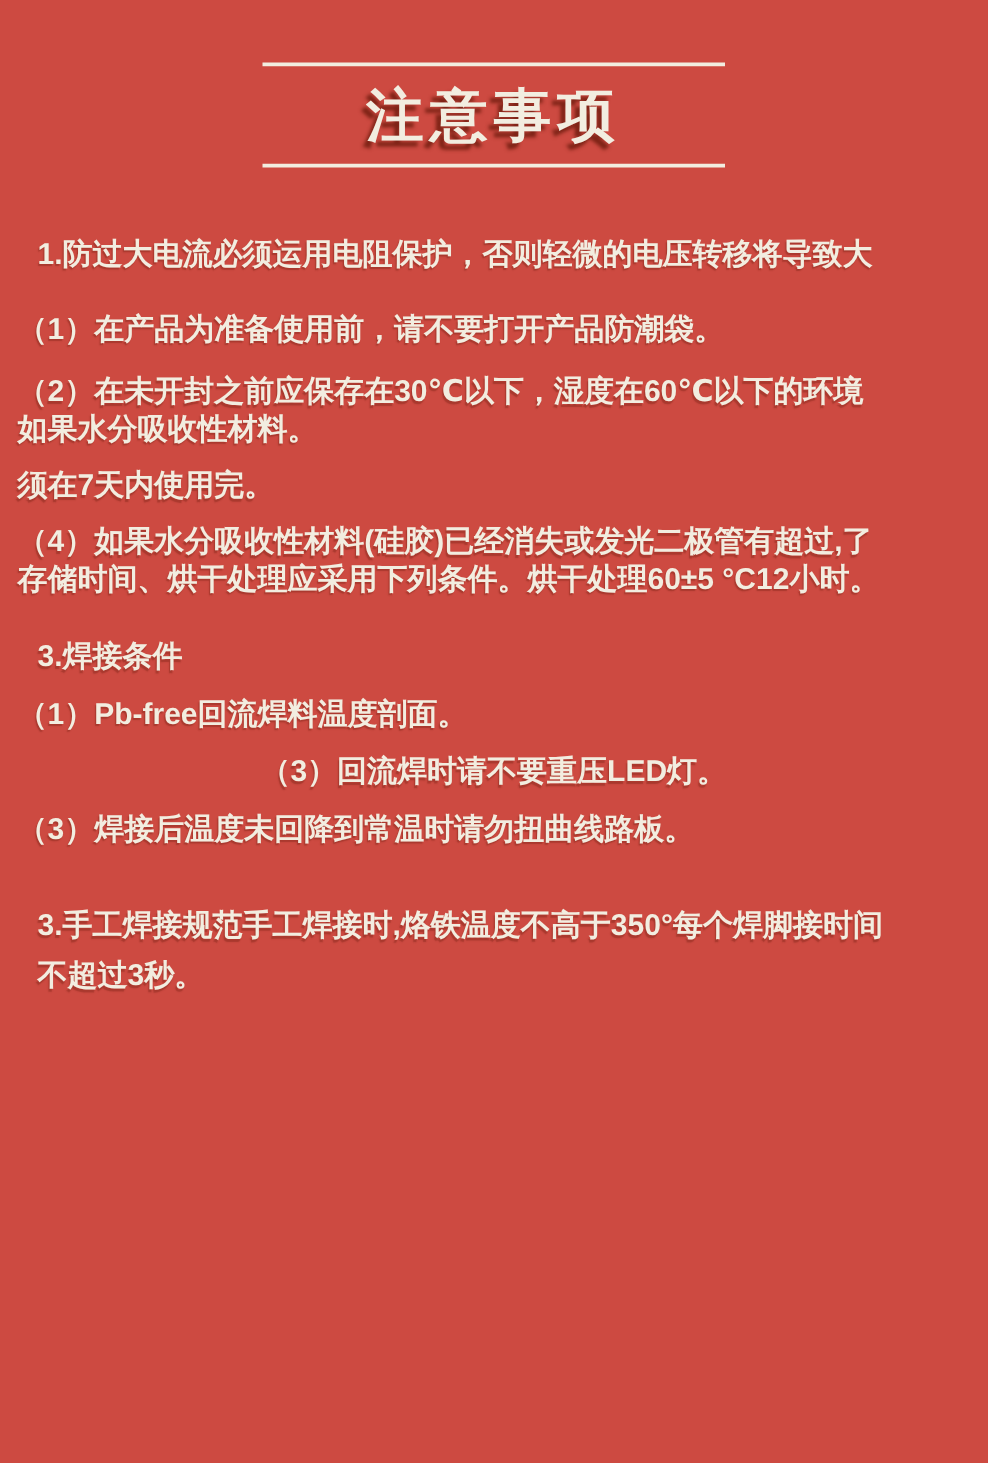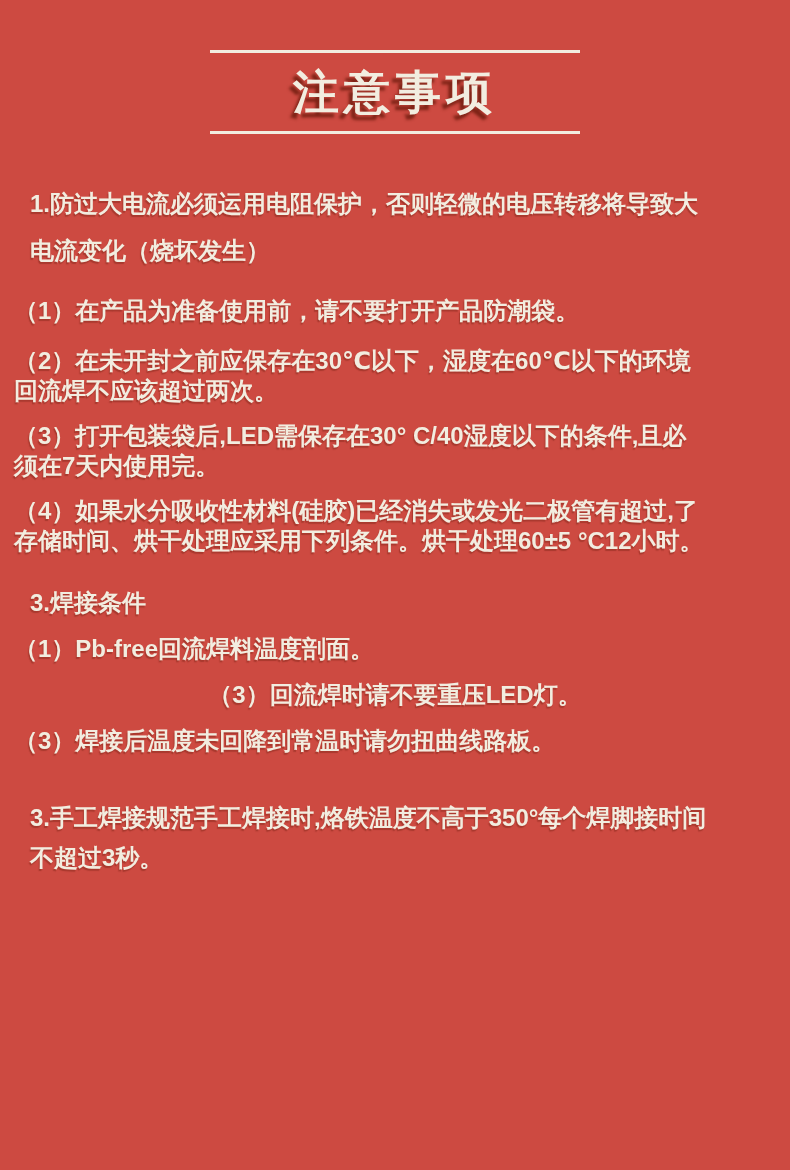--- a/index.html
+++ b/index.html
@@ -70,35 +70,33 @@
 <div class="page">
 
   <header class="title-block">
     <h1>注意事项</h1>
   </header>
 
   <main class="content">
 
     <div class="para indent wide b0">
       <span class="line">1.防过大电流必须运用电阻保护，否则轻微的电压转移将导致大</span>
-      <span class="line">电流变化（烧坏发生）</span>
     </div>
 
 
     <div class="para b2">
       <span class="line">（1）在产品为准备使用前，请不要打开产品防潮袋。</span>
     </div>
 
     <div class="para b3">
       <span class="line">（2）在未开封之前应保存在30℃以下，湿度在60℃以下的环境</span>
-      <span class="line">回流焊不应该超过两次。</span>
+      <span class="line">如果水分吸收性材料。</span>
     </div>
 
     <div class="para b4">
-      <span class="line">（3）打开包装袋后,LED需保存在30° C/40湿度以下的条件,且必</span>
       <span class="line">须在7天内使用完。</span>
     </div>
 
     <div class="para b5">
       <span class="line">（4）如果水分吸收性材料(硅胶)已经消失或发光二极管有超过,了</span>
       <span class="line">存储时间、烘干处理应采用下列条件。烘干处理60±5 °C12小时。</span>
     </div>
 
     <div class="para indent b6">
       <span class="line">3.焊接条件</span>

